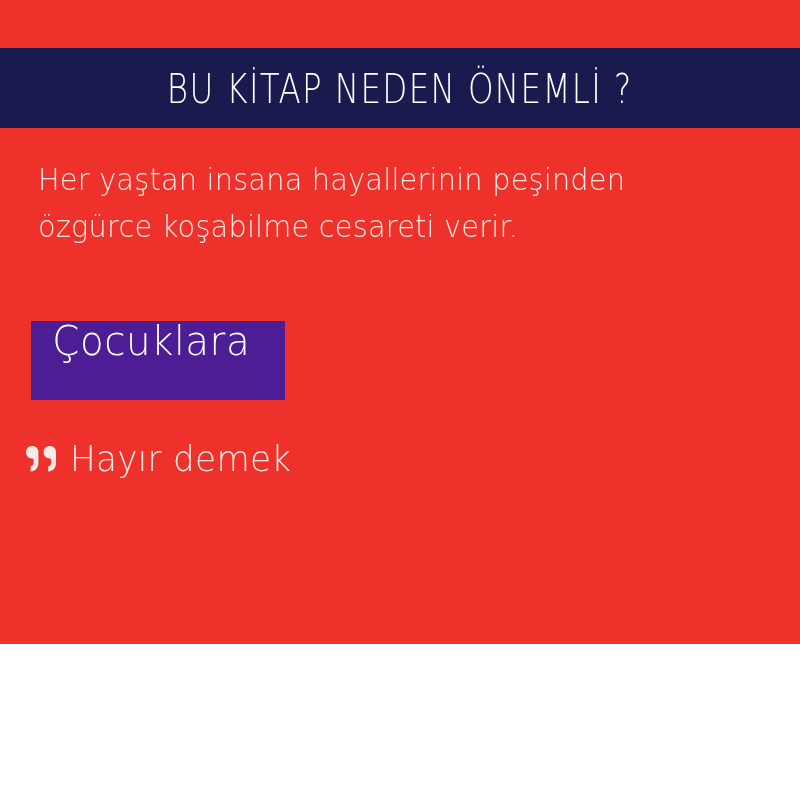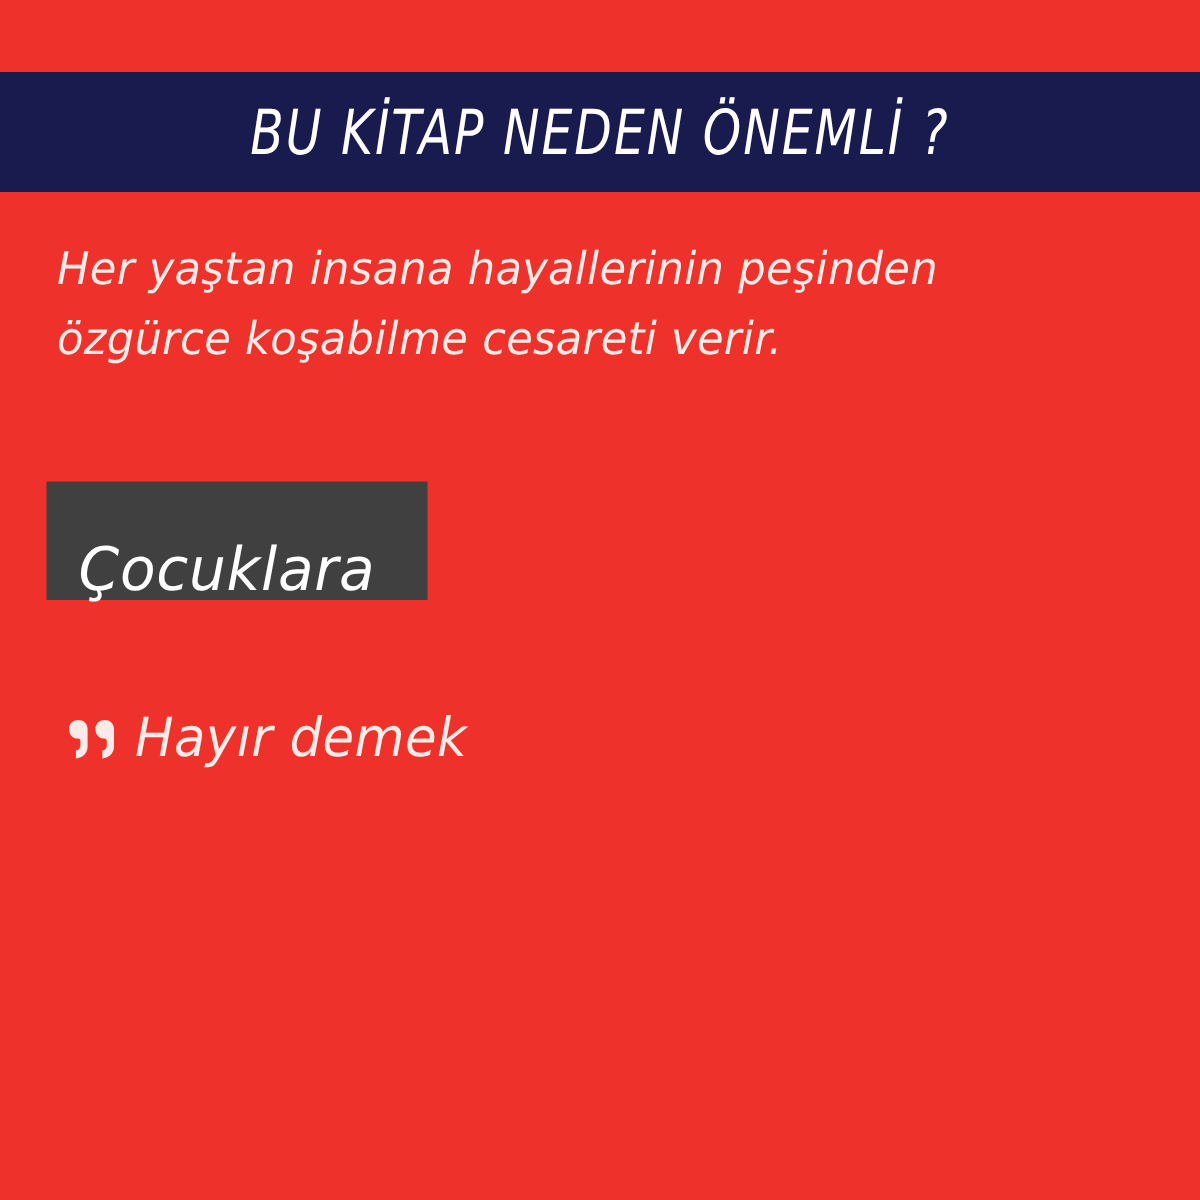--- a/index.html
+++ b/index.html
@@ -9,24 +9,23 @@
   body {
     width: 800px;
     height: 800px;
     overflow: hidden;
     font-family: "DejaVu Sans", sans-serif;
   }
 
   #poster {
     position: relative;
     width: 800px;
-    height: 800px;
+    height: 644px;
     background: #EE322B;
     overflow: hidden;
-    font-style: italic;
   }
 
   
   .header-band {
     position: absolute;
     left: 0;
     top: 48px;
     width: 800px;
     height: 80px;
     background: #191A4E;
@@ -64,44 +63,43 @@
   }
   .intro .line { display: block; white-space: nowrap; }
 
   
   .badge {
     position: absolute;
     left: 31px;
     top: 321px;
     width: 254px;
     height: 79px;
-    background: #404040;
+    background: #4c1d95;
     display: flex;
-    align-items: flex-end;
+    align-items: flex-start;
   }
   .badge-label {
     color: #FFFFFF;
     font-family: "DejaVu Sans", sans-serif;
     font-weight: 300;
     font-size: 40px;
     line-height: 1;
     padding-left: 22px;
     letter-spacing: 0.5px;
     transform: scaleX(0.97);
     transform-origin: left center;
     white-space: nowrap;
   }
 
   
   .bullet-list {
     position: absolute;
-    left: 44px;
+    left: 24px;
     top: 430px;
     width: 730px;
-    margin-top: 34px;
   }
   .bullet-item {
     display: flex;
     align-items: flex-start;
     margin-bottom: 20px;
   }
   .bullet-icon {
     flex: 0 0 auto;
     width: 36px;
     height: 26px;

